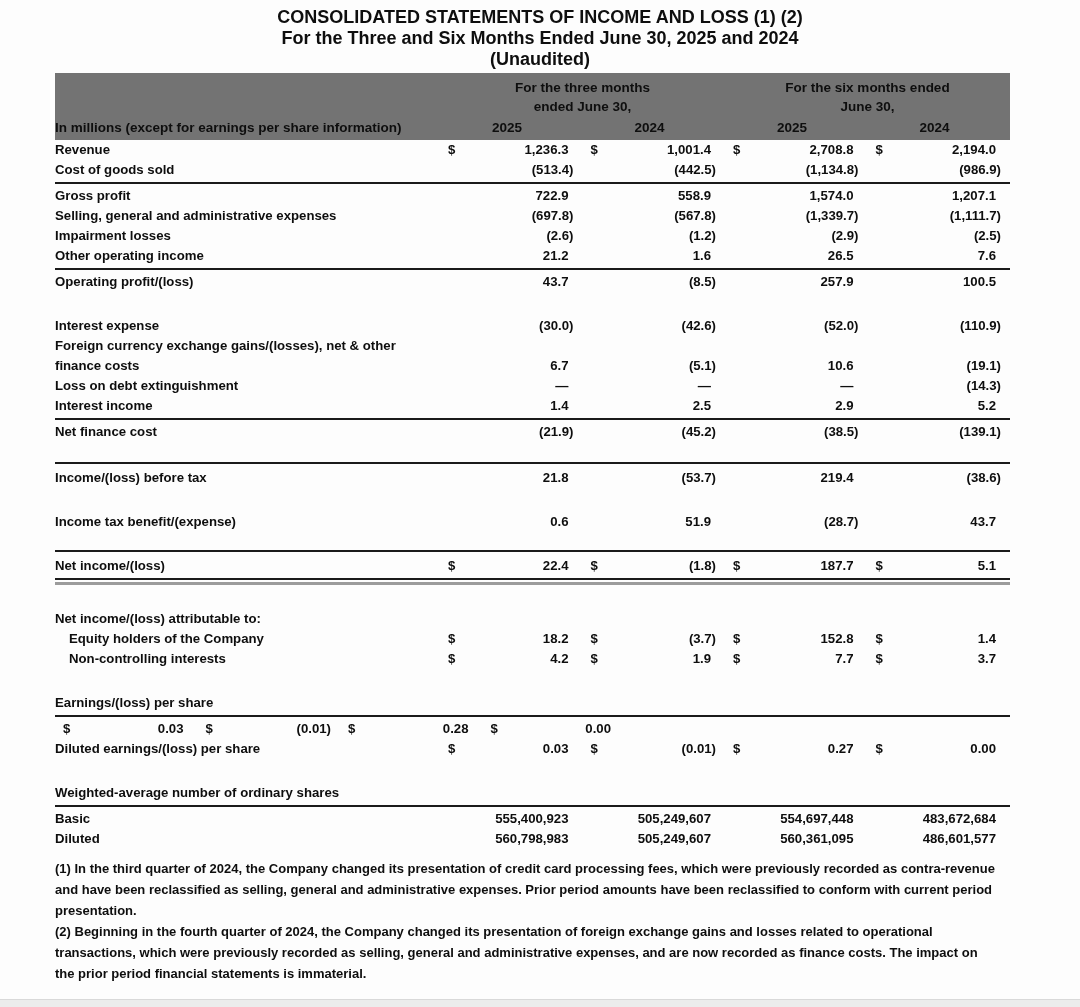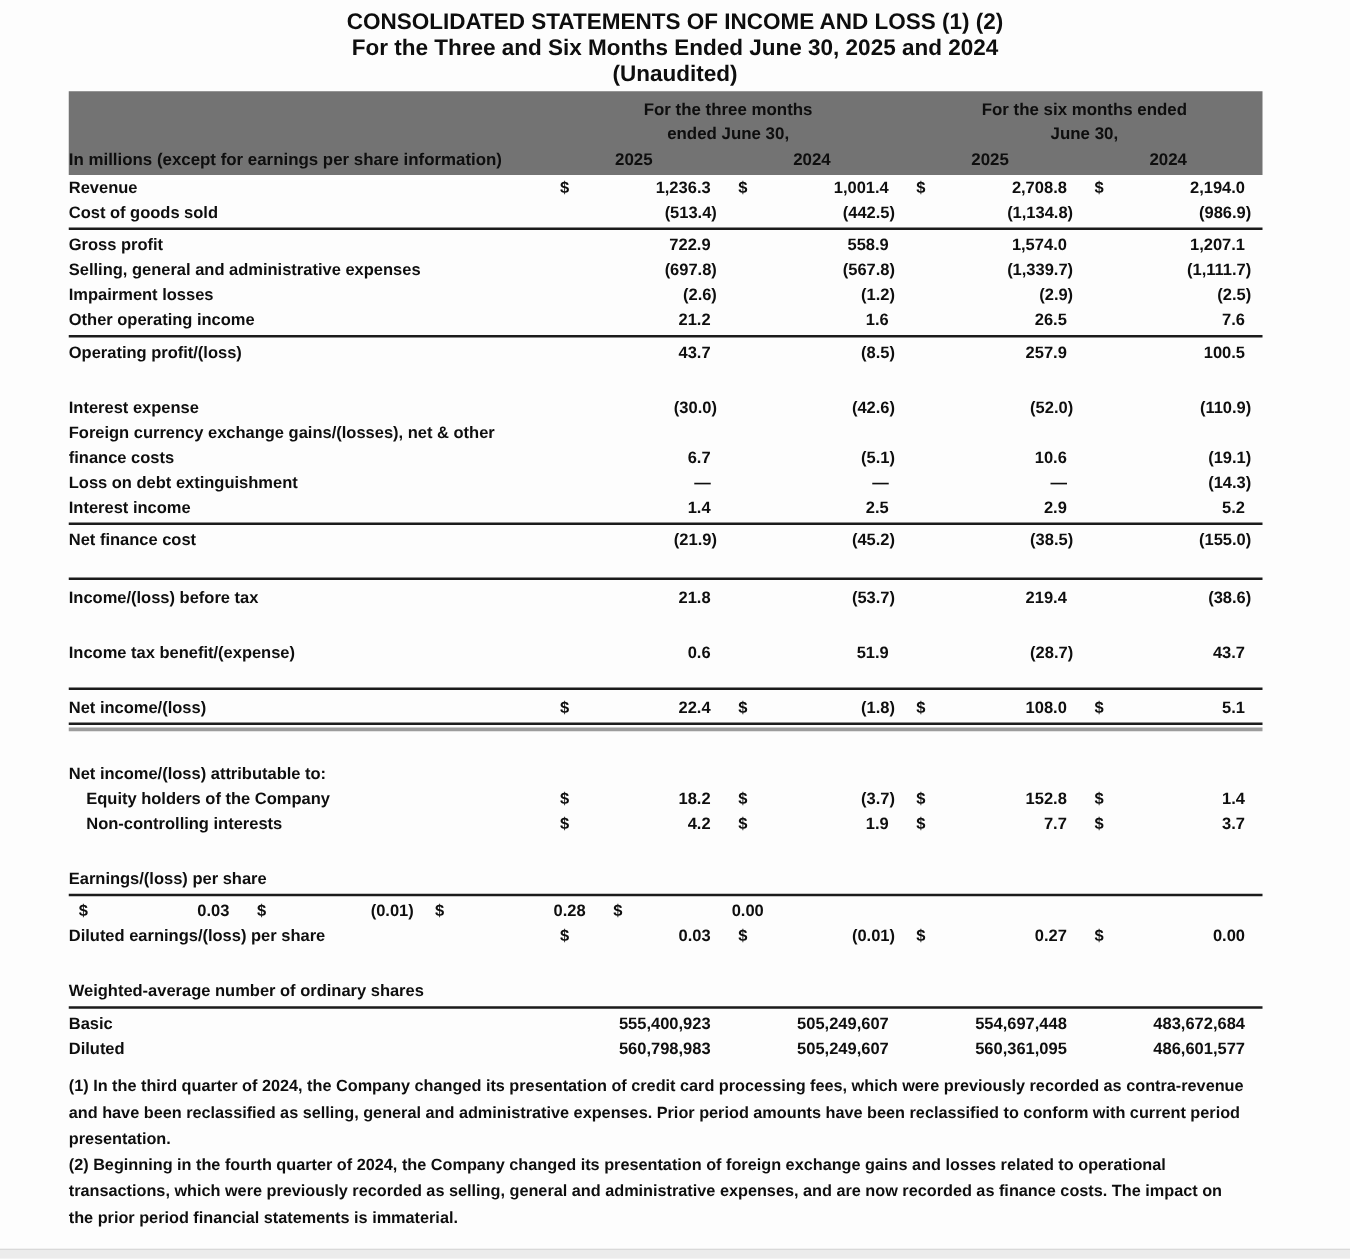--- a/index.html
+++ b/index.html
@@ -308,21 +308,21 @@
           <div class="grp">
             <div class="dol"></div>
             <div class="val neg">(45.2)</div>
           </div>
           <div class="grp">
             <div class="dol"></div>
             <div class="val neg">(38.5)</div>
           </div>
           <div class="grp">
             <div class="dol"></div>
-            <div class="val neg">(155.0)</div>
+            <div class="val neg">(139.1)</div>
           </div>
         </div>
         <div class="row ra" style="margin-top: 20px;">
           <div class="lbl">Income/(loss) before tax</div>
           <div class="grp">
             <div class="dol"></div>
             <div class="val">21.8</div>
           </div>
           <div class="grp">
             <div class="dol"></div>
@@ -361,21 +361,21 @@
           <div class="grp">
             <div class="dol">$</div>
             <div class="val">22.4</div>
           </div>
           <div class="grp">
             <div class="dol">$</div>
             <div class="val neg">(1.8)</div>
           </div>
           <div class="grp">
             <div class="dol">$</div>
-            <div class="val">108.0</div>
+            <div class="val">187.7</div>
           </div>
           <div class="grp">
             <div class="dol">$</div>
             <div class="val">5.1</div>
           </div>
         </div>
         <div class="greyline"></div>
         <div class="row" style="margin-top: 24px;">
           <div class="lbl">Net income/(loss) attributable to:</div>
         </div>

